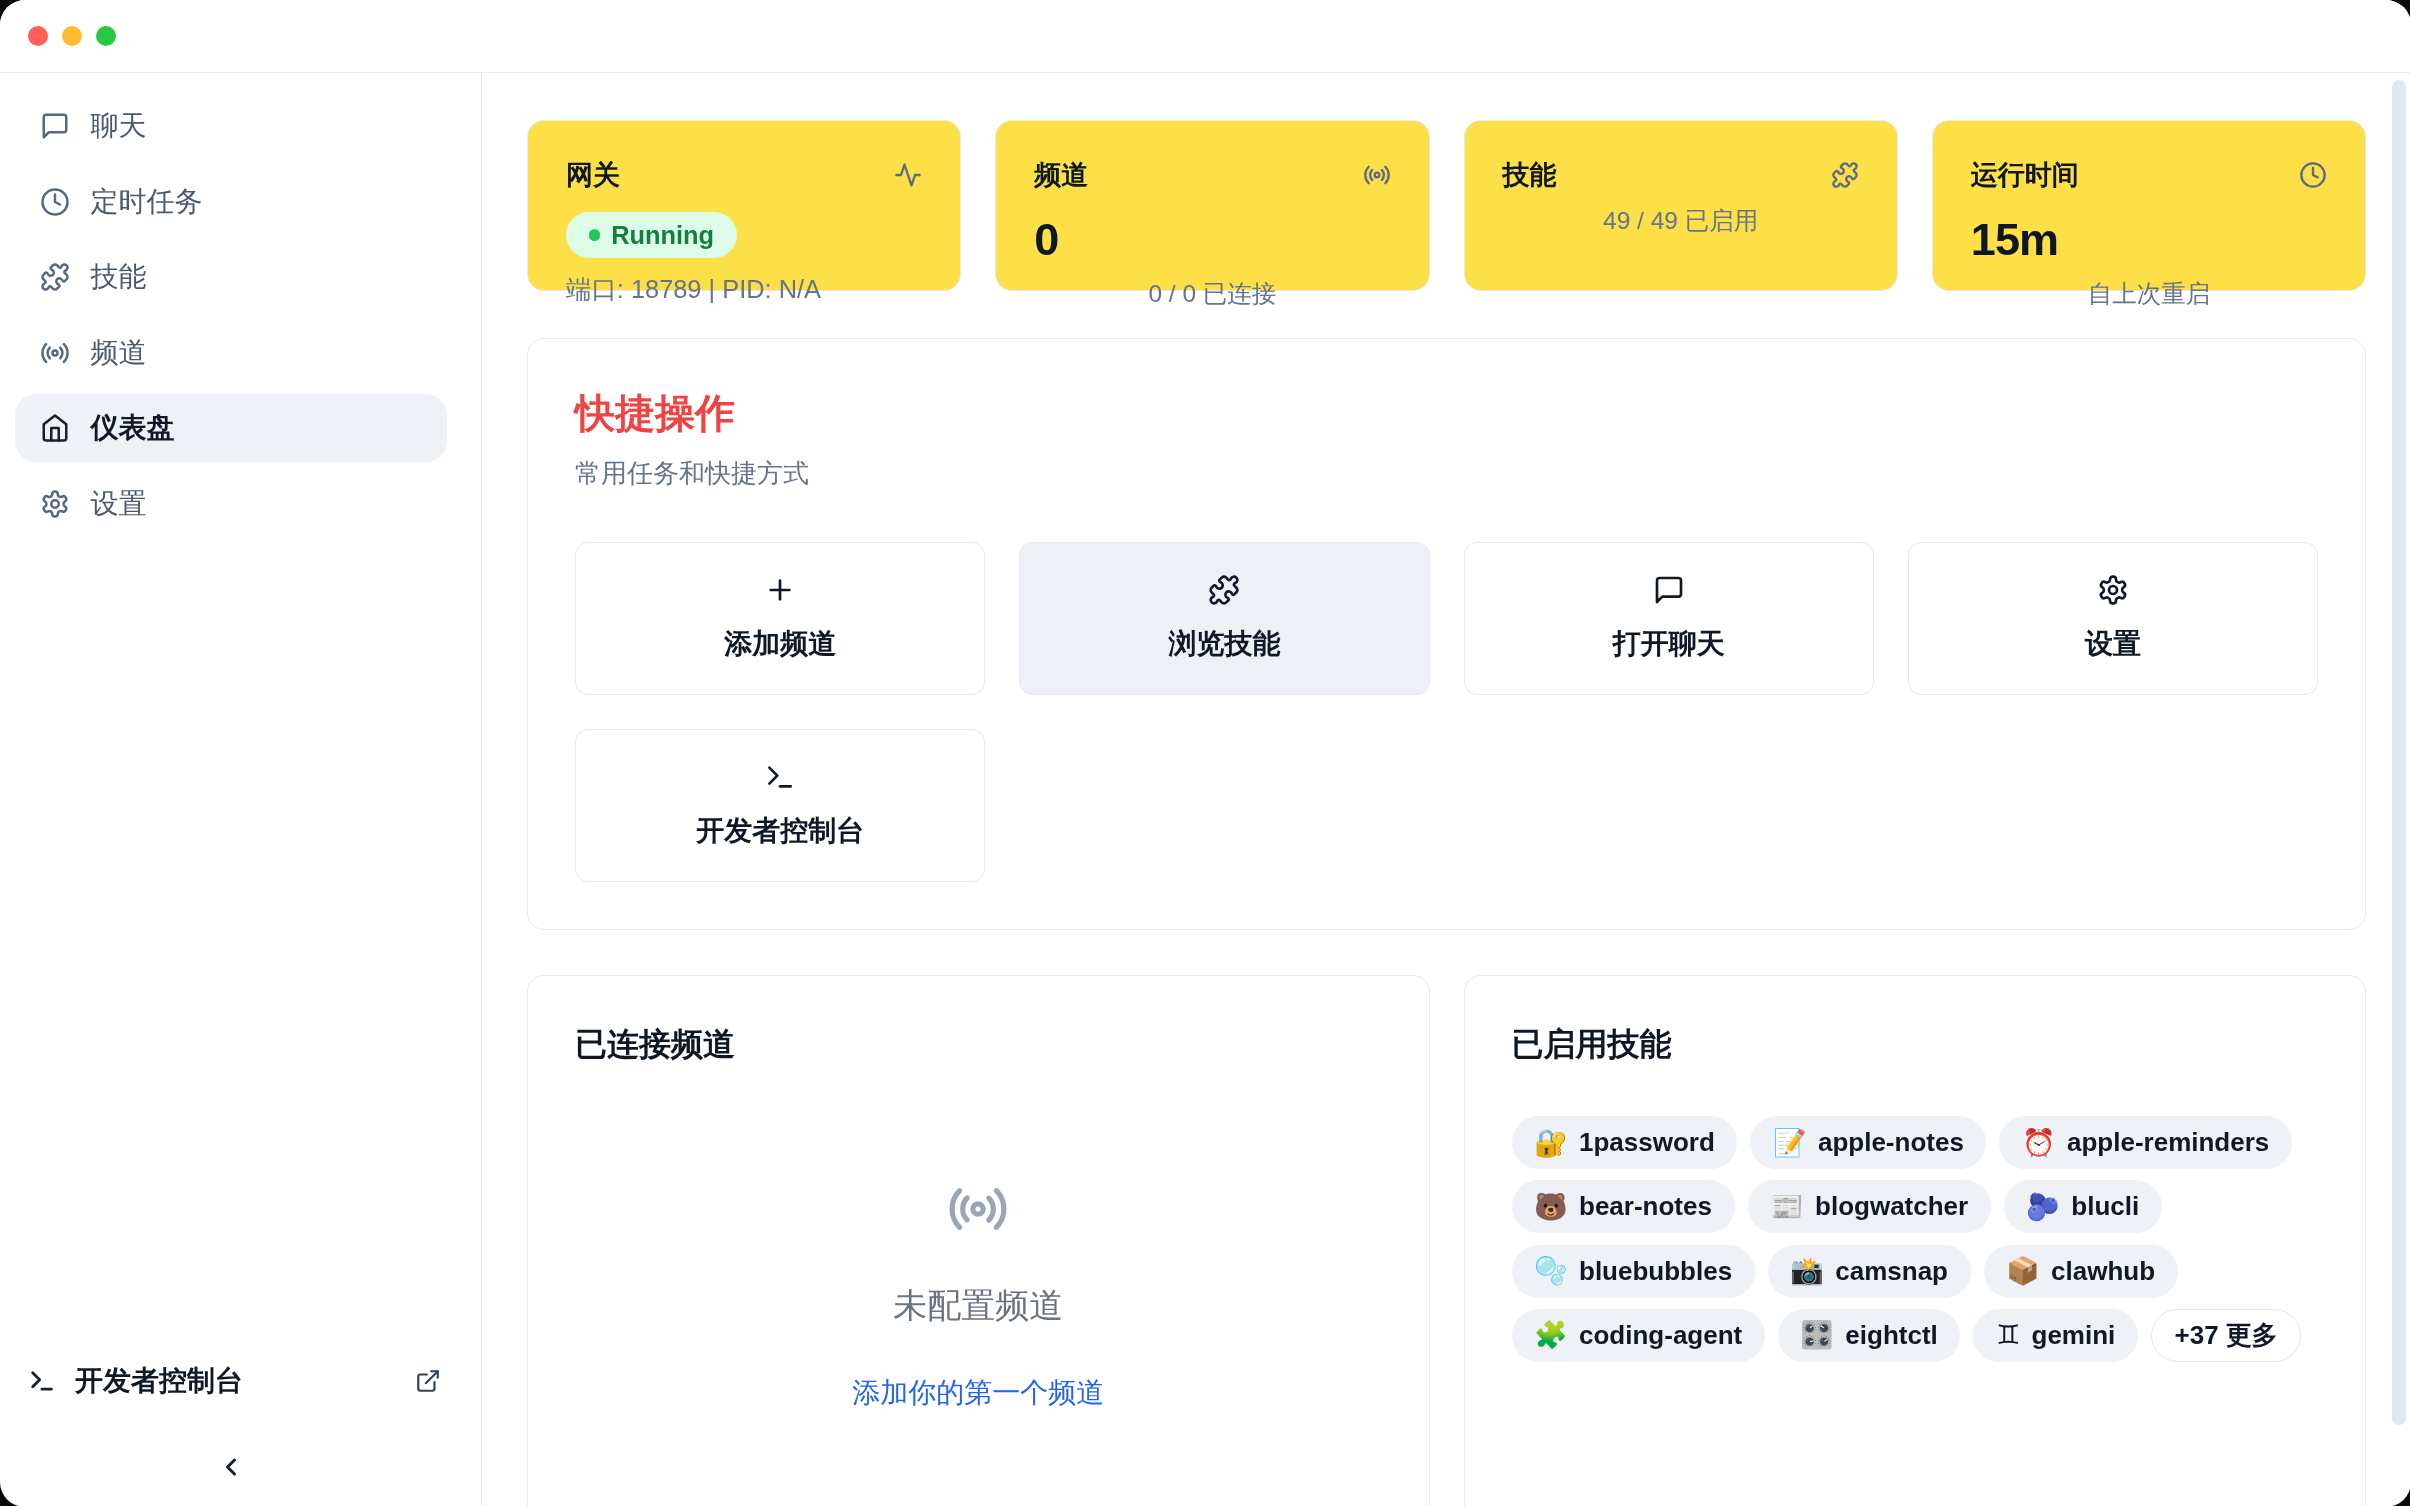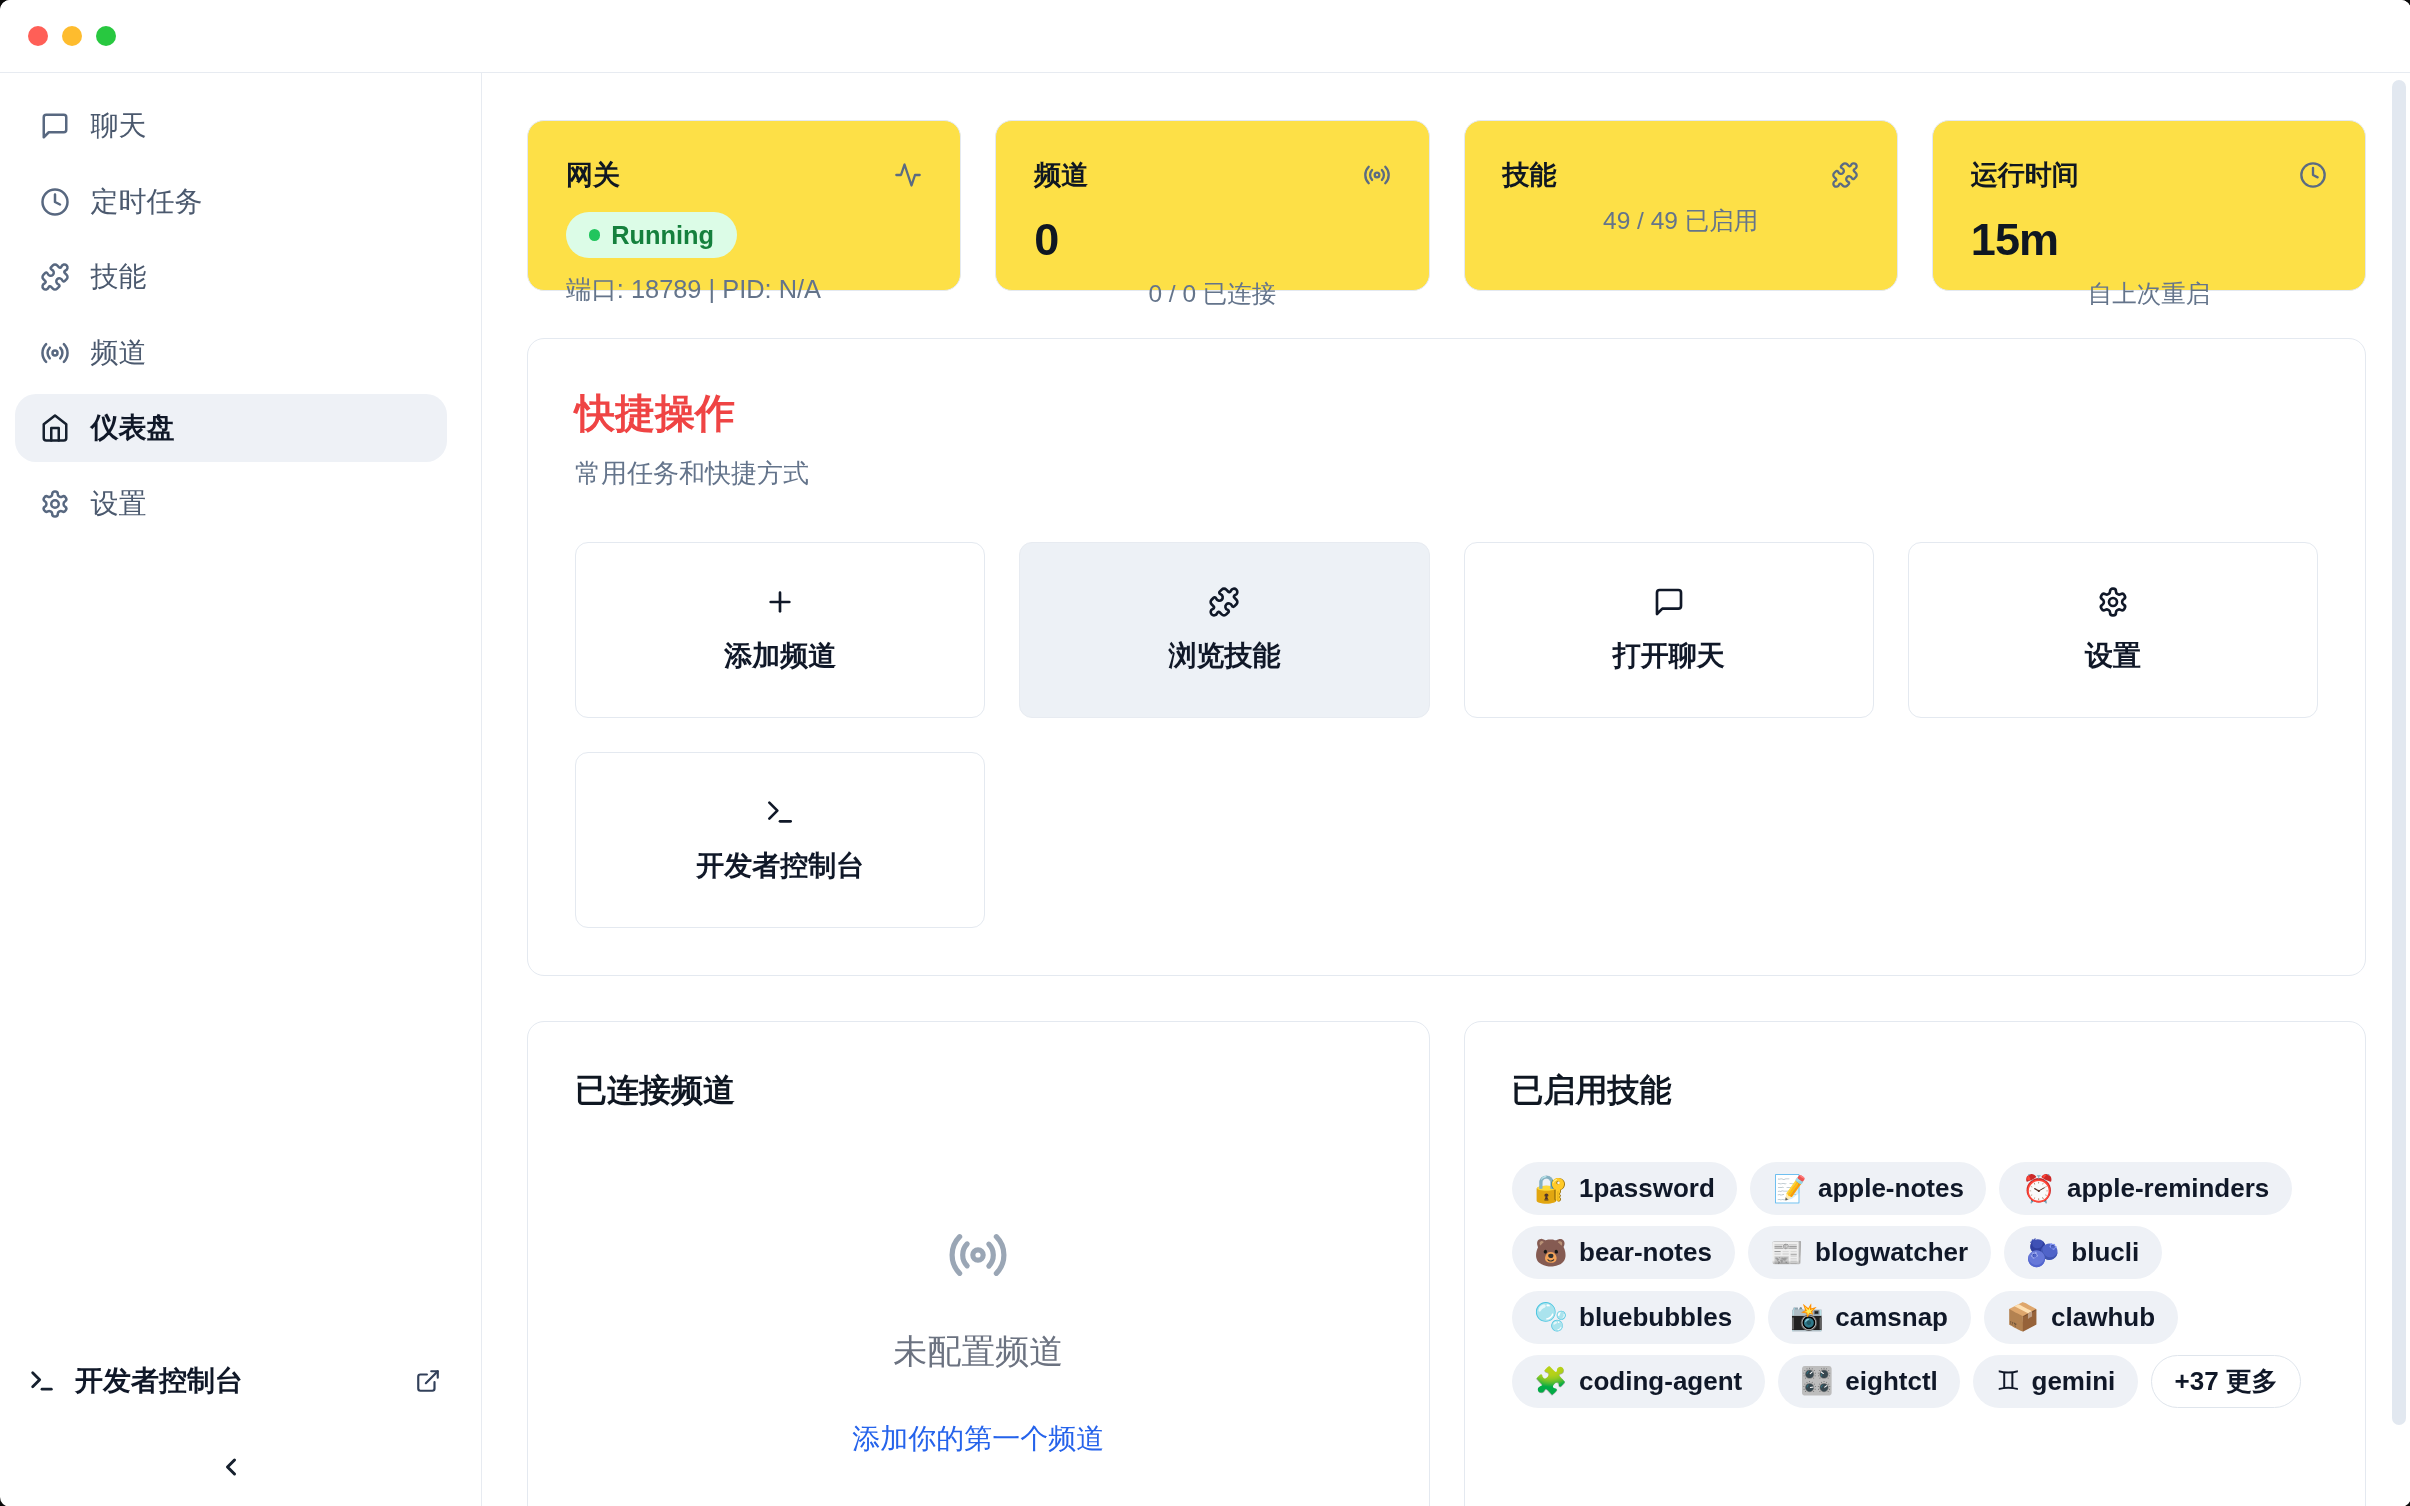--- a/index.html
+++ b/index.html
@@ -1,17 +1,17 @@
 <!DOCTYPE html>
 <html style="font-size:15px"><head>
 <meta charset="utf-8">
 <style>
   * { margin:0; padding:0; box-sizing:border-box; }
   html,body { width:2411px; height:1507px; background:#0a0a0a; font-family:"Liberation Sans","DejaVu Sans",sans-serif; }
-  .window { position:relative; width:2411px; height:1507px; background:#ffffff; border-radius:10px; overflow:hidden; display:flex; flex-direction:column; }
+  .window { position:relative; width:2411px; height:1507px; background:#ffffff; border-radius:25px; overflow:hidden; display:flex; flex-direction:column; }
 
   
   .titlebar { height:73px; flex:0 0 73px; display:flex; align-items:center; padding-left:28px; border-bottom:1.9px solid #e7ebf1; background:#fff; }
   .traffic { display:flex; gap:14px; }
   .light { width:20px; height:20px; border-radius:50%; }
   .light.red { background:#ff5f57; }
   .light.yellow { background:#febc2e; }
   .light.green { background:#28c840; }
 
   .body-row { flex:1; display:flex; min-height:0; }
@@ -42,21 +42,21 @@
   .stat-value { font-size:45px; font-weight:800; color:#0f1722; margin-top:21px; letter-spacing:-0.9px; }
   .stat-sub { font-size:24.5px; color:#64748b; margin-top:11.3px;text-align:center; }
   .badge { display:inline-flex; align-items:center; gap:11.3px; background:#dcfce7; color:#15803d; border-radius:941px; padding:8.5px 22.6px; font-size:25.4px; font-weight:700; margin-top:19px; align-self:flex-start; }
   .badge .dot { width:11.3px; height:11.3px; border-radius:50%; background:#22c55e; }
   .gateway-sub { font-size:25.4px; color:#64748b; margin-top:15px; }
 
   .qa-card { margin-top:47px; border:1.9px solid #e4e9f0; border-radius:17px; padding:47px; }
   .qa-title { font-size:40px; font-weight:800; color:#ef4444; }
   .qa-sub { font-size:26px; color:#64748b; margin-top:15px; }
   .qa-grid { display:grid; grid-template-columns:repeat(4,1fr); gap:34px; margin-top:51px; }
-  .qa-btn { height:176px; border:1.9px solid #e4e9f0; border-radius:13px; background:#fff; display:flex; flex-direction:column; align-items:center; justify-content:center; gap:19px; cursor:pointer; }
+  .qa-btn { height:153px; border:1.9px solid #e4e9f0; border-radius:13px; background:#fff; display:flex; flex-direction:column; align-items:center; justify-content:center; gap:19px; cursor:pointer; }
   .qa-btn svg { width:32px; height:32px; stroke:#101828; }
   .qa-btn .qa-label { font-size:28px; font-weight:600; color:#101828; }
   .qa-btn.highlight { background:#edf1f6; border-color:#e7ebf1; }
 
   .bottom-grid { display:grid; grid-template-columns:1fr 1fr; gap:34px; margin-top:45px; }
   .panel { border:1.9px solid #e4e9f0; border-radius:17px; padding:47px; height:659px; background:#fff; }
   .panel-title { font-size:32px; font-weight:800; color:#0f1722; }
 
   .empty-state { display:flex; flex-direction:column; align-items:center; margin-top:111px; }
   .empty-state svg { width:62px; height:62px; stroke:#9aa6b5; }

